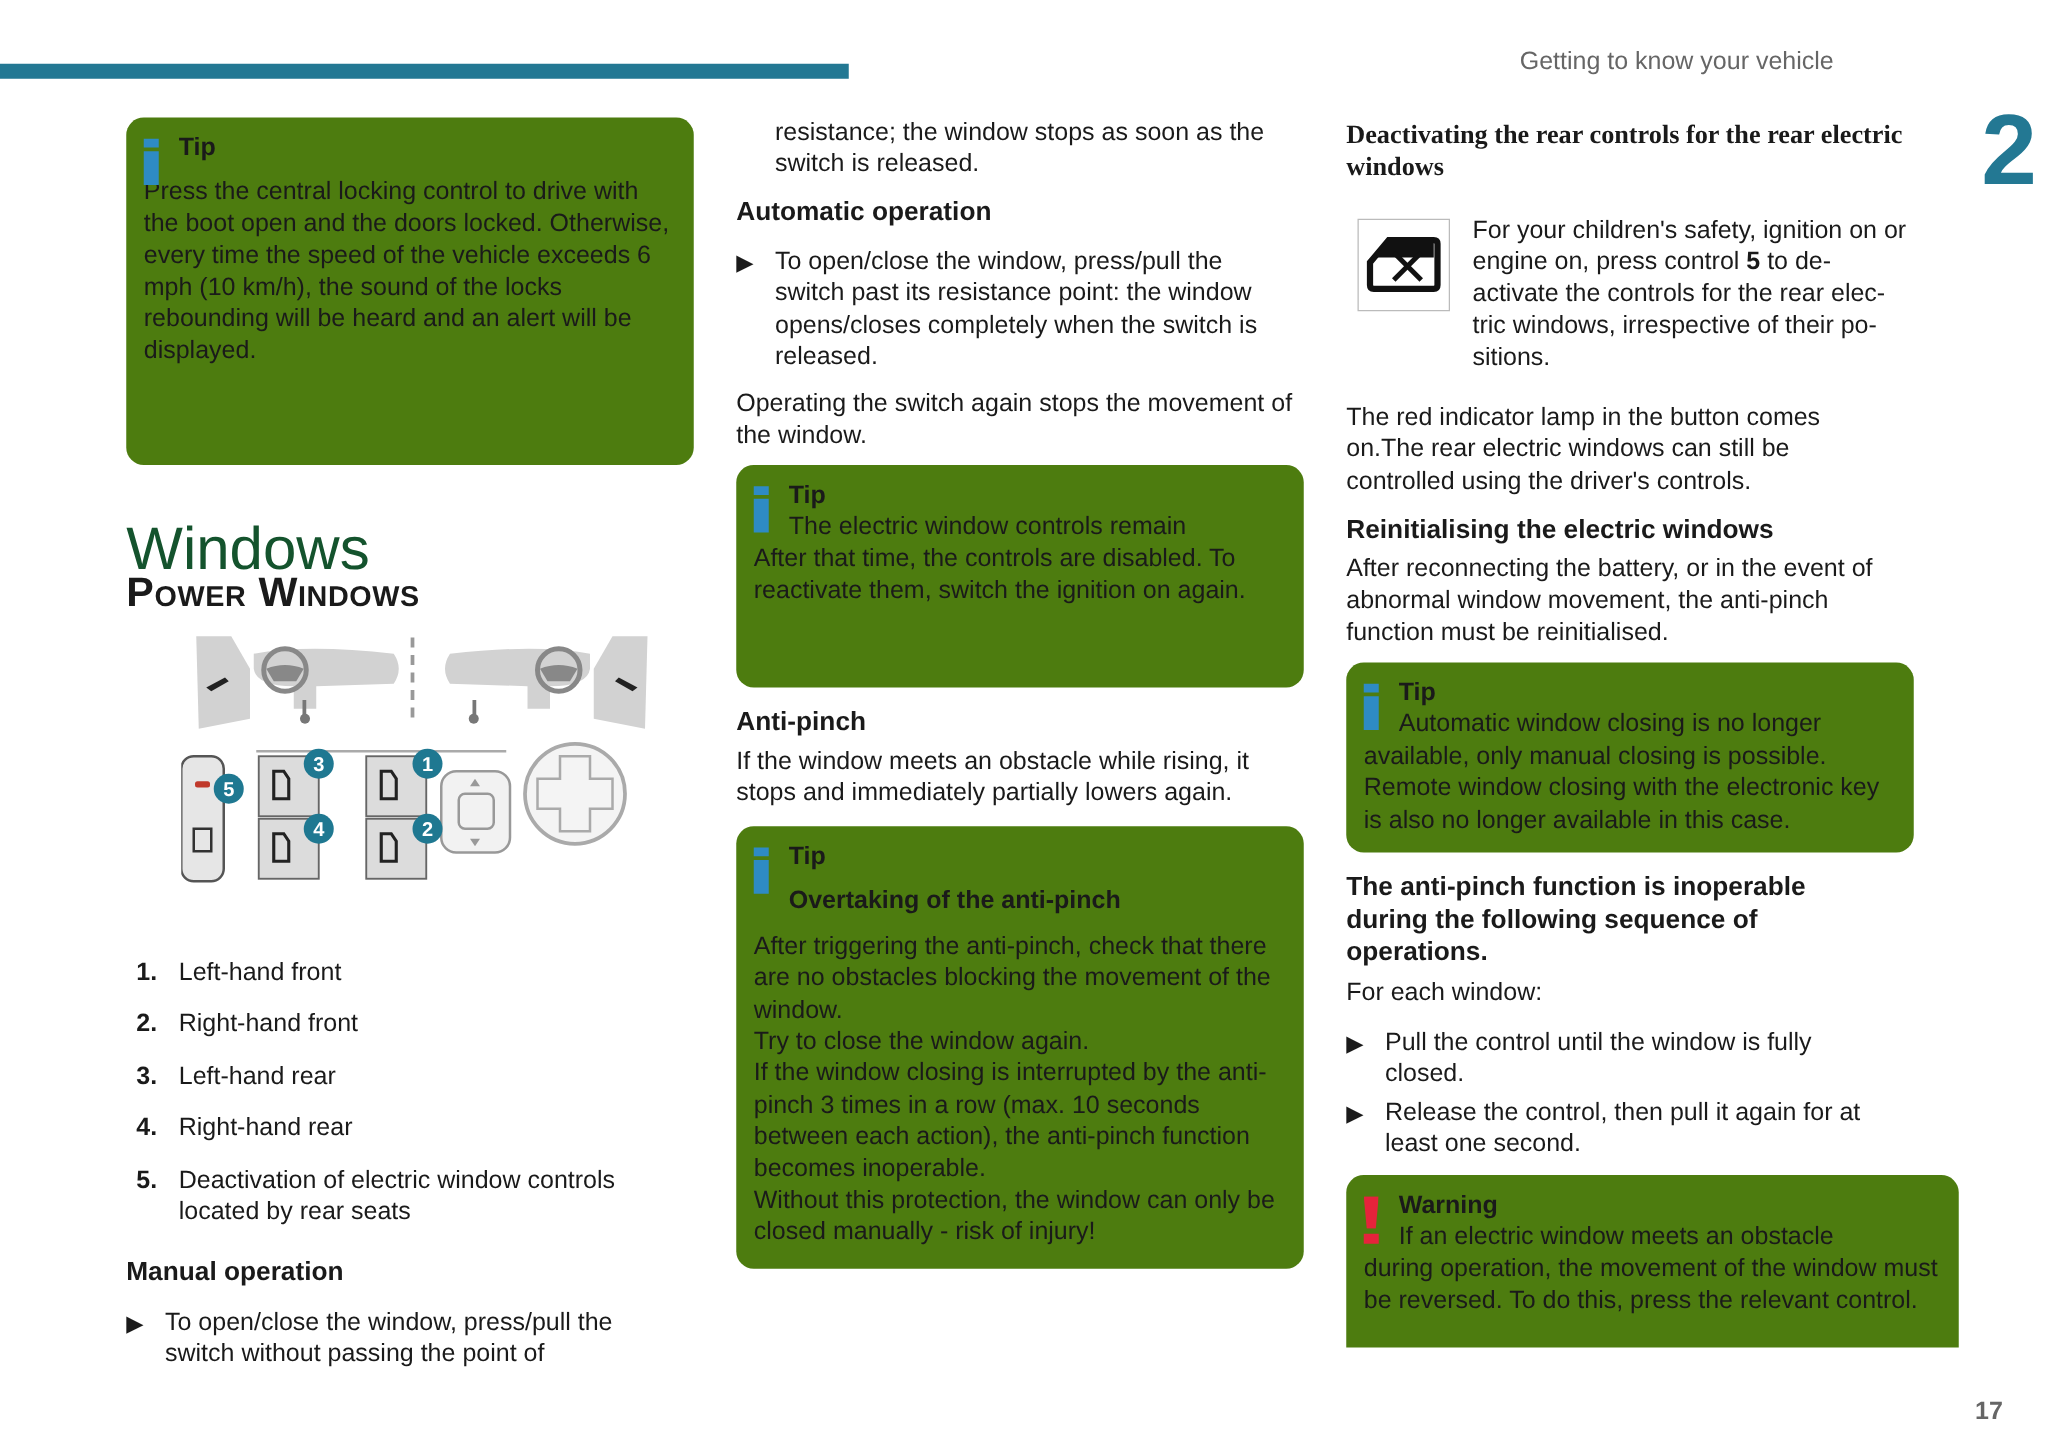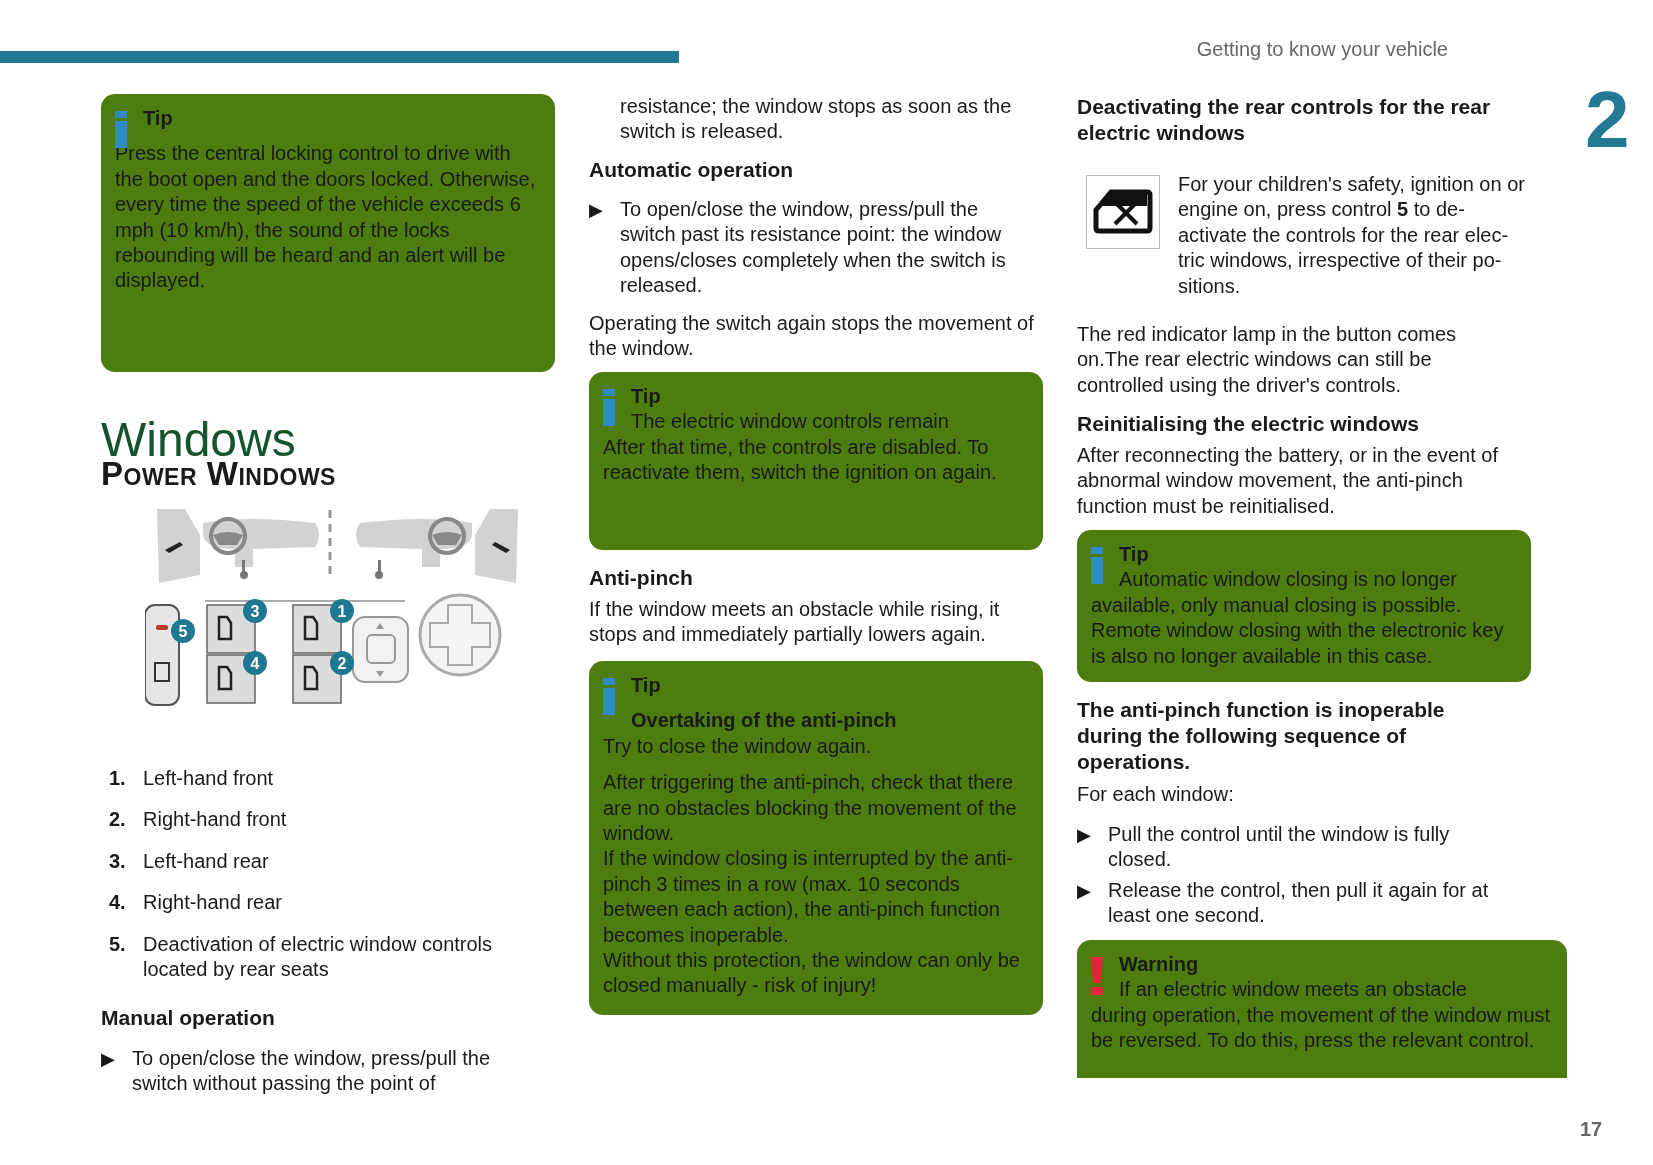--- a/index.html
+++ b/index.html
@@ -2,21 +2,21 @@
 <html><head>
 <meta charset="utf-8">
 <style>
   html, body { margin:0; padding:0; }
   body {
     width:1653px; height:1165px; position:relative; overflow:hidden;
     background:#ffffff; color:#1a1a1a;
     font-family:"Liberation Sans", "DejaVu Sans", sans-serif;
   }
   .topbar { position:absolute; left:0; top:51px; width:679px; height:12px; background:#237893; }
-  .running-head { position:absolute; right:205px; top:38px; font-size:20px; color:#666; }
+  .running-head { position:absolute; right:186px; top:38px; font-size:20px; color:#666; }
   .chapter-num { position:absolute; left:1585px; top:80px; font-size:80px; font-weight:bold; color:#237893; line-height:1; letter-spacing:-2px; }
   .page-num { position:absolute; left:1580px; top:1118px; font-size:20px; font-weight:bold; color:#666; }
 
   .box {
     position:absolute; background:#4d7c0f; border-radius:14px;
     padding:12px 14px 14px 14px; box-sizing:border-box;
     font-size:20px; line-height:25.4px;
   }
   .box .ico { position:absolute; left:14px; top:17px; width:12px; height:37px; }
   .box .ico .dot { position:absolute; left:0; top:0; width:12px; height:7px; background:#2e8bc4; }
@@ -172,27 +172,27 @@
 <h3 class="h3" style="left:589px; top:565px;">Anti-pinch</h3>
 <div class="txt" style="left:589px; top:597px; width:450px;">If the window meets an obstacle while rising, it stops and immediately partially lowers again.</div>
 
 <div class="box" style="left:589px; top:661px; width:454px; height:354px;">
   <div class="ico">
       <div class="dot"></div>
       <div class="bar"></div>
     </div>
   <p class="head">Tip</p>
   <p class="subhead">Overtaking of the anti-pinch</p>
+  <p style="margin-top:11px;">After triggering the anti-pinch, check that there are no obstacles blocking the movement of the window.</p>
   <p>Try to close the window again.</p>
-  <p style="margin-top:11px;">After triggering the anti-pinch, check that there are no obstacles blocking the movement of the window.</p>
   <p>If the window closing is interrupted by the anti-pinch 3 times in a row (max. 10 seconds between each action), the anti-pinch function becomes inoperable.</p>
   <p>Without this protection, the window can only be closed manually - risk of injury!</p>
 </div>
 
-<h3 class="h3" style="left:1077px; top:94px; width:450px;">Deactivating the rear controls for the rear electric windows</h3>
+<h3 class="h3" style="left:1077px; top:94px; width:450px;font-family:Liberation Serif, serif;">Deactivating the rear controls for the rear electric windows</h3>
 
 <div class="icon-frame">
   <svg width="72" height="72" viewBox="0 0 72 72">
     <path d="M14 28 L24 16 L60 16 Q63 16 63 19 L63 52 Q63 55 60 55 L12 55 Q9 55 9 52 L9 34 Z" fill="none" stroke="#111" stroke-width="5"></path>
     <path d="M14 28 L24 16 L60 16 L60 30 L14 30 Z" fill="#111"></path>
     <line x1="28" y1="26" x2="50" y2="48" stroke="#111" stroke-width="4"></line>
     <line x1="50" y1="26" x2="28" y2="48" stroke="#111" stroke-width="4"></line>
     <line x1="28" y1="26" x2="50" y2="48" stroke="#fff" stroke-width="0"></line>
   </svg>
 </div>

